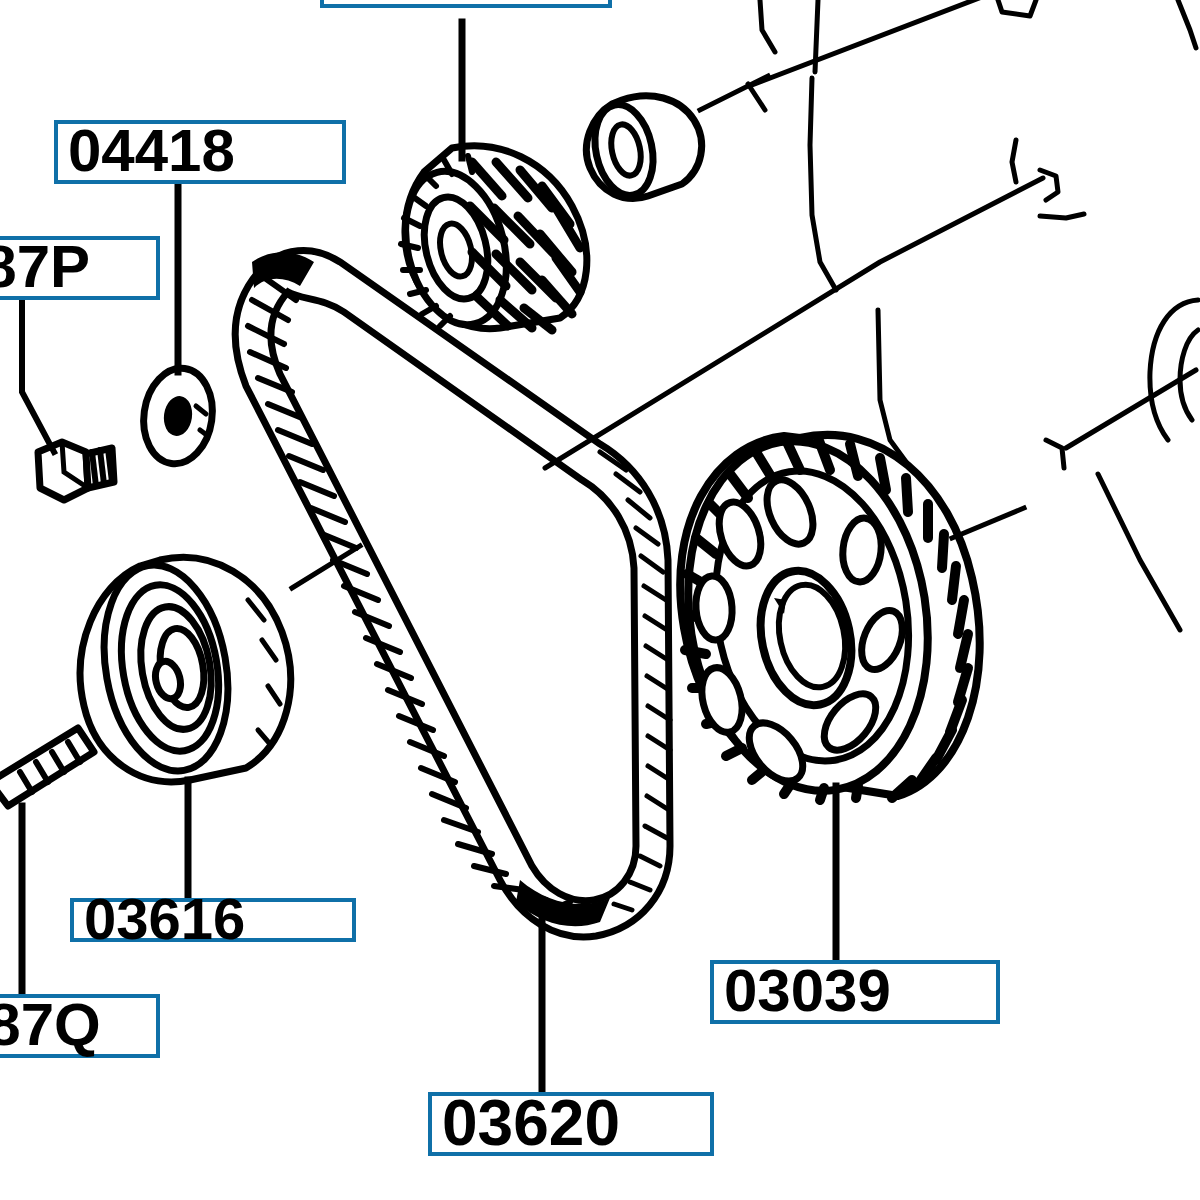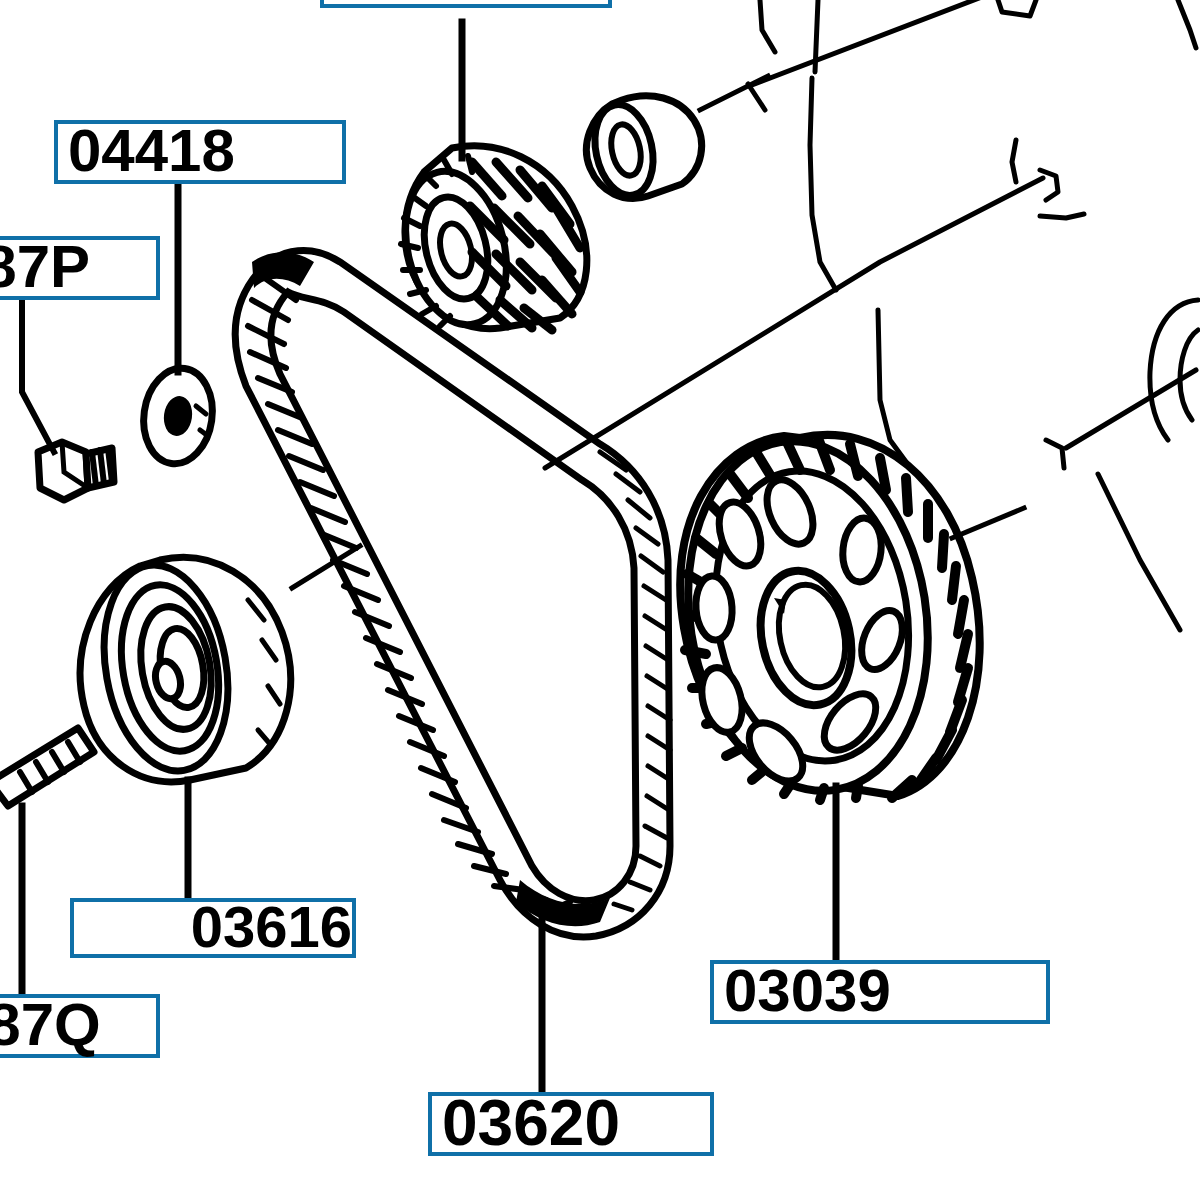--- a/index.html
+++ b/index.html
@@ -36,24 +36,24 @@
     font-weight: 700;
     color: #000000;
     line-height: 0.92;
     white-space: nowrap;
     display: block;
   }
   
   #callout-top      { left: 320px; top: -56px;  width: 292px; height: 64px; }
   #callout-03685    { left: 54px;  top: 120px;  width: 292px; height: 64px; }
   #callout-687p     { left: -62px; top: 236px;  width: 222px; height: 64px; }
-  #callout-03616    { left: 70px;  top: 898px;  width: 286px; height: 60px; justify-content: flex-end; }
+  #callout-03616    { left: 70px;  top: 898px;  width: 286px; height: 44px; }
   #callout-687q     { left: -58px; top: 994px;  width: 218px; height: 64px; }
   #callout-03620    { left: 428px; top: 1092px; width: 286px; height: 64px; }
-  #callout-03039    { left: 710px; top: 960px;  width: 340px; height: 64px; }
+  #callout-03039    { left: 710px; top: 960px;  width: 290px; height: 64px; }
 
   #callout-top      .callout-text { font-size: 60px; margin-left: 10px; margin-top: -2px; }
   #callout-03685    .callout-text { font-size: 60px; margin-left: 10px; margin-top: -2px; }
   #callout-687p     .callout-text { font-size: 60px; margin-left: 8px;  margin-top: -2px; }
   #callout-03616    .callout-text { font-size: 58px; margin-left: 10px; margin-top: -2px; }
   #callout-687q     .callout-text { font-size: 60px; margin-left: 8px;  margin-top: -2px; }
   #callout-03620    .callout-text { font-size: 64px; margin-left: 10px; margin-top: -2px; }
   #callout-03039    .callout-text { font-size: 60px; margin-left: 10px; margin-top: -2px; }
 </style>
 </head>

